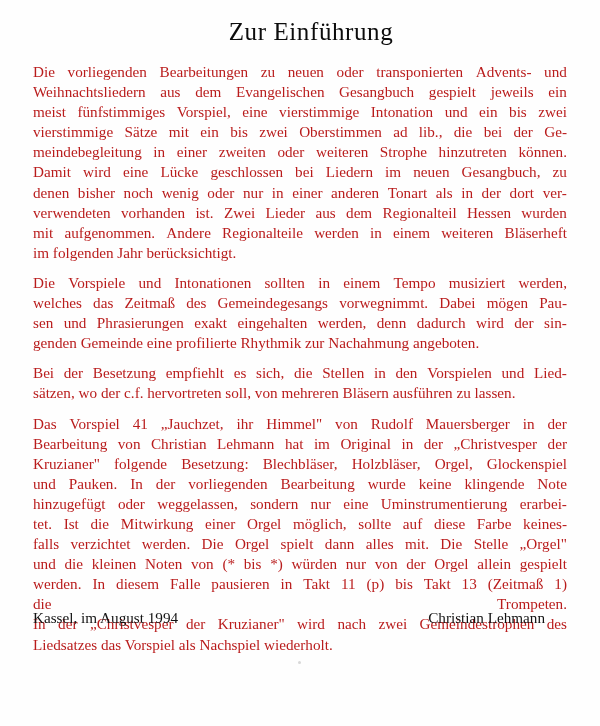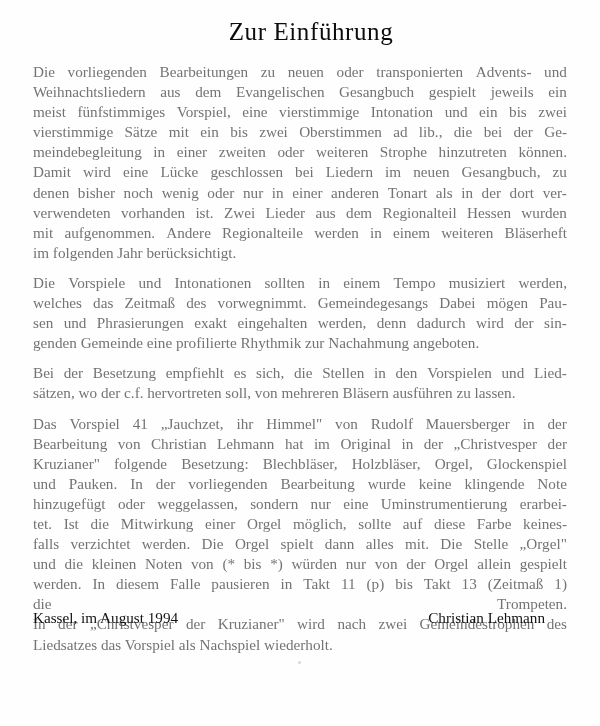--- a/index.html
+++ b/index.html
@@ -39,21 +39,21 @@
     position: absolute;
     left: 33px;
     top: 62px;
     width: 534px;
   }
 
   .para {
     margin: 0 0 10px 0;
     font-size: 15.2px;
     line-height: 20.1px;
-    color: #737373;
+    color: #b91c1c;
     text-align: justify;
   }
 
   
   .line {
     display: flex;
     justify-content: space-between;
     white-space: nowrap;
     height: 20.1px;
     overflow: visible;
@@ -229,22 +229,22 @@
           <span>einem</span>
           <span>Tempo</span>
           <span>musiziert</span>
           <span>werden,</span>
         </div>
         <div class="line">
           <span>welches</span>
           <span>das</span>
           <span>Zeitmaß</span>
           <span>des</span>
+          <span>Gemeindegesangs</span>
           <span>vorwegnimmt.</span>
-          <span>Gemeindegesangs</span>
           <span>Dabei</span>
           <span>mögen</span>
           <span>Pau-</span>
         </div>
         <div class="line">
           <span>sen</span>
           <span>und</span>
           <span>Phrasierungen</span>
           <span>exakt</span>
           <span>eingehalten</span>

